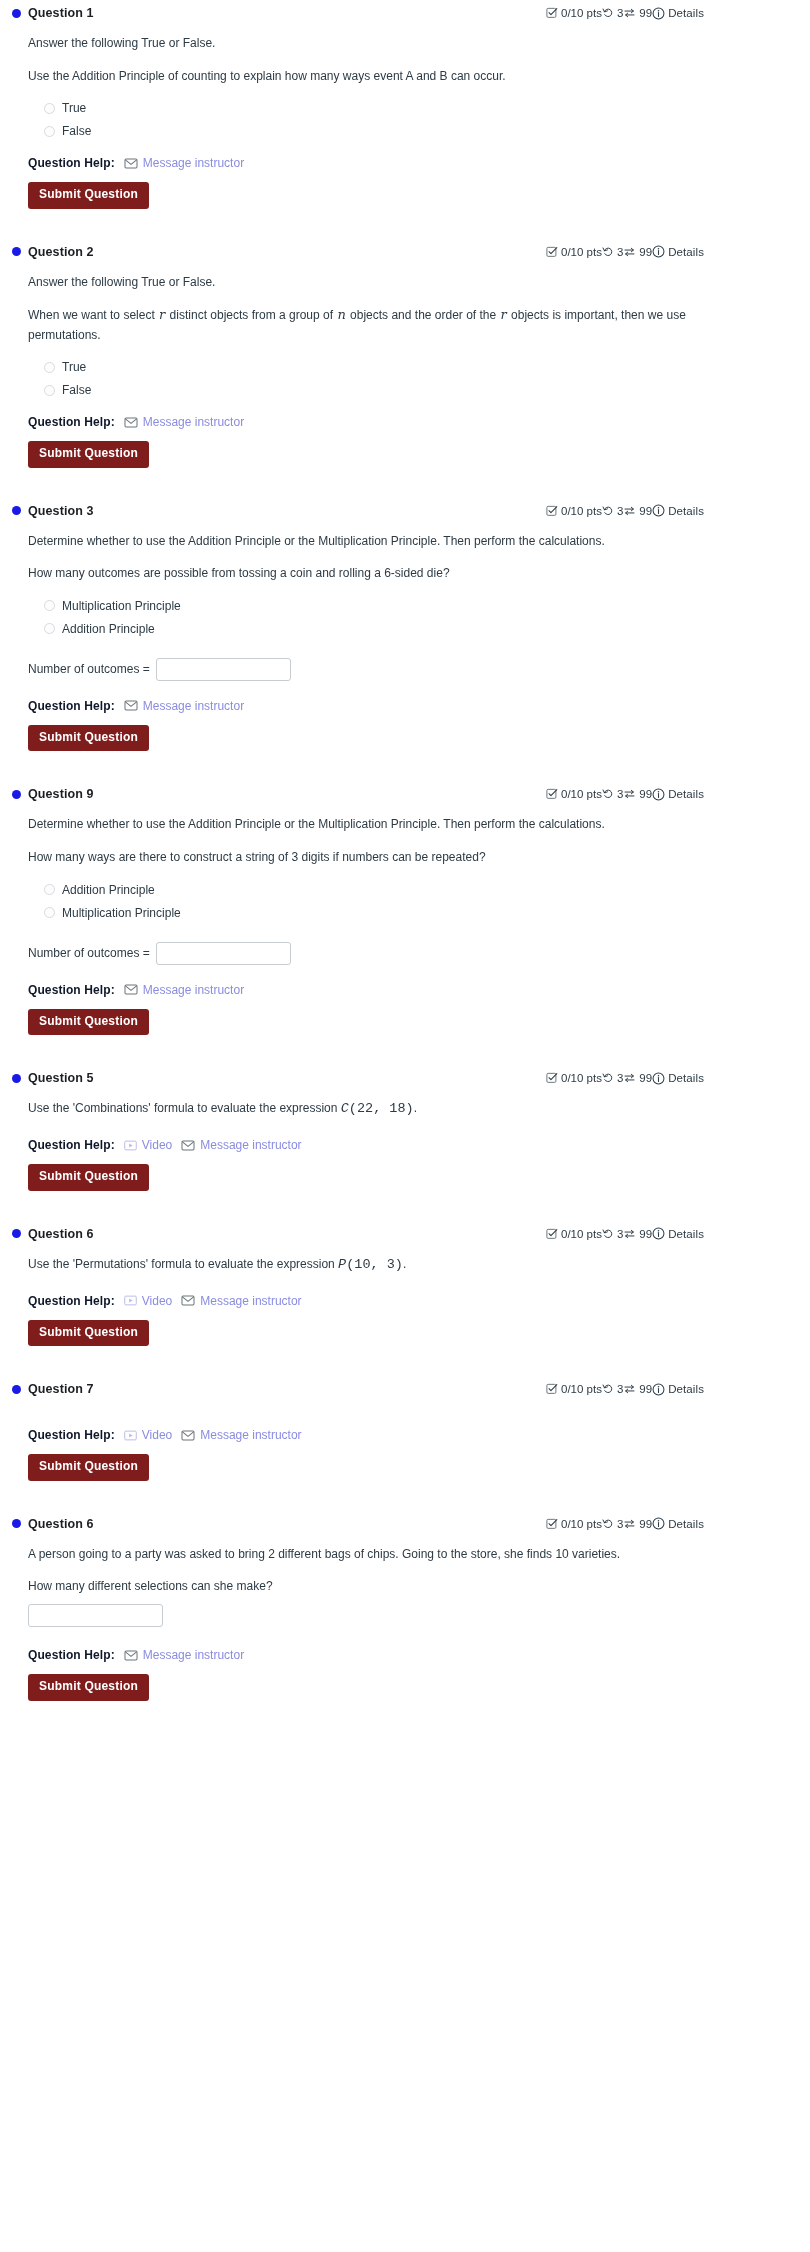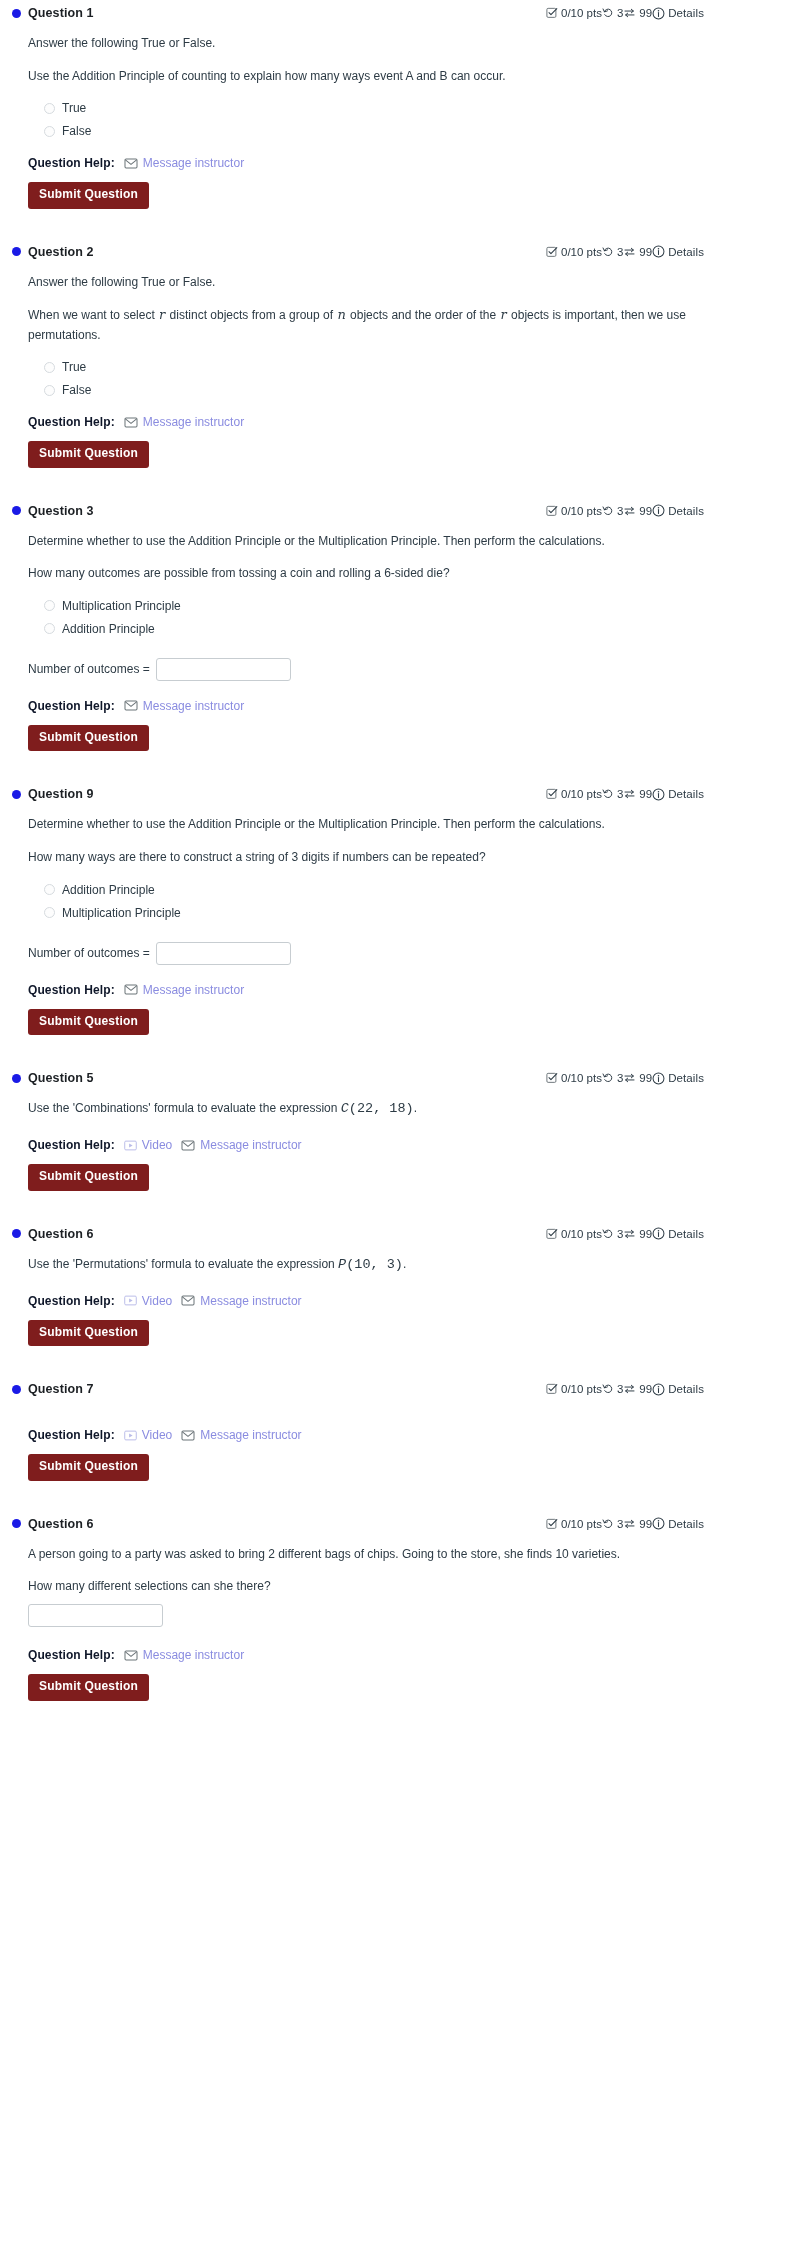--- a/index.html
+++ b/index.html
@@ -842,21 +842,21 @@
             </svg>
           </span>
           <span class="meta-details t-details">Details</span>
         </span>
       </div>
     </div>
 
     <div class="q-body">
       <div class="paras">
             <p class="q-text">A person going to a party was asked to bring 2 different bags of chips. Going to the store, she finds 10 varieties.</p>
-            <p class="q-text">How many different selections can she there?</p>
+            <p class="q-text">How many different selections can she make?</p>
           </div>
       
 
       
 
       <div class="answer-box-block plain-answer">
         <span class="answer-box"></span>
       </div>
 
       <div class="help-row">

